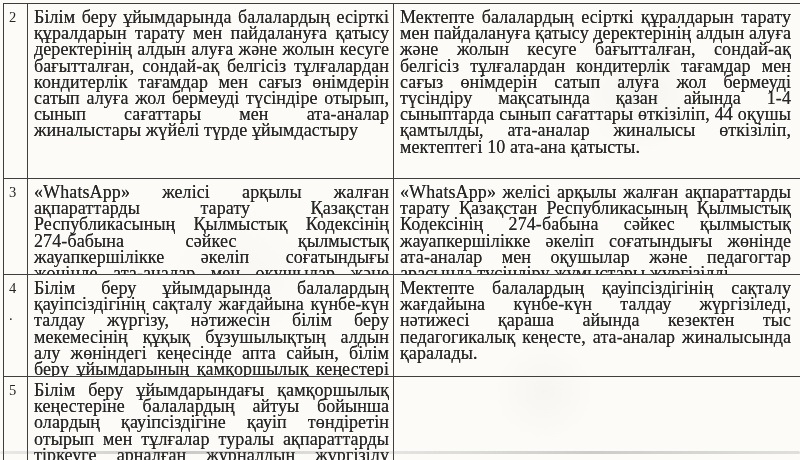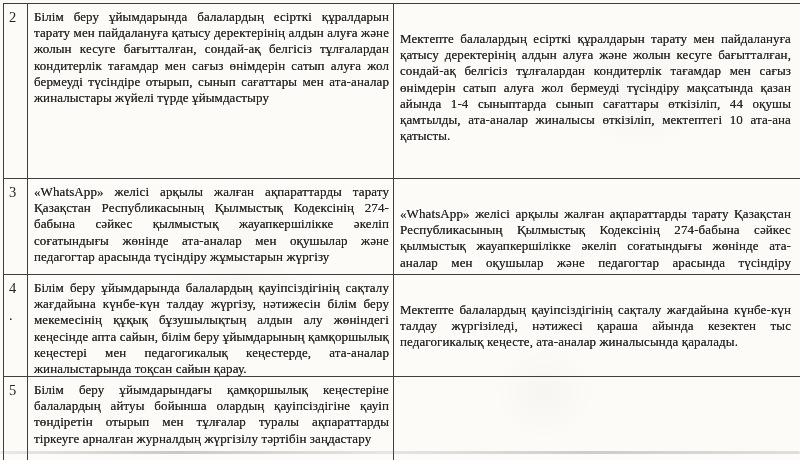--- a/index.html
+++ b/index.html
@@ -23,30 +23,30 @@
     border-top:1.2px solid #3d3d3d;
     border-left:1.2px solid #3d3d3d;
   }
   .cell{
     box-sizing:border-box;
     border-right:1.1px solid #3f3f3f;
     border-bottom:1.1px solid #3f3f3f;
     overflow:hidden;
     color:#262626;
   }
-  .cell.no-r{border-right:none;margin-top:22px;}
+  .cell.no-r{border-right:none;}
   .cell.no-b{border-bottom:none;}
   .numcell{
     font-size:14.5px;line-height:16px;
     padding:5px 2px 0 5px;
     display:flex;flex-direction:column;align-items:flex-start;
   }
   .numcell .extra{margin-top:11px;}
   .textcell{
-    font-size:13px;line-height:16.2px;
+    font-size:18px;line-height:16.2px;
     text-align:justify;
     text-shadow:0 0 0.5px rgba(45,45,45,0.85);
     letter-spacing:0.1px;
   }
   .plan{padding:5px 4px 0 6px;}
   .result{padding:5px 9px 0 6px;}
   .scan-artifact{
     position:absolute;left:0;top:451px;width:800px;height:3px;
     background:linear-gradient(90deg,
       rgba(110,110,110,0.12) 0%,

